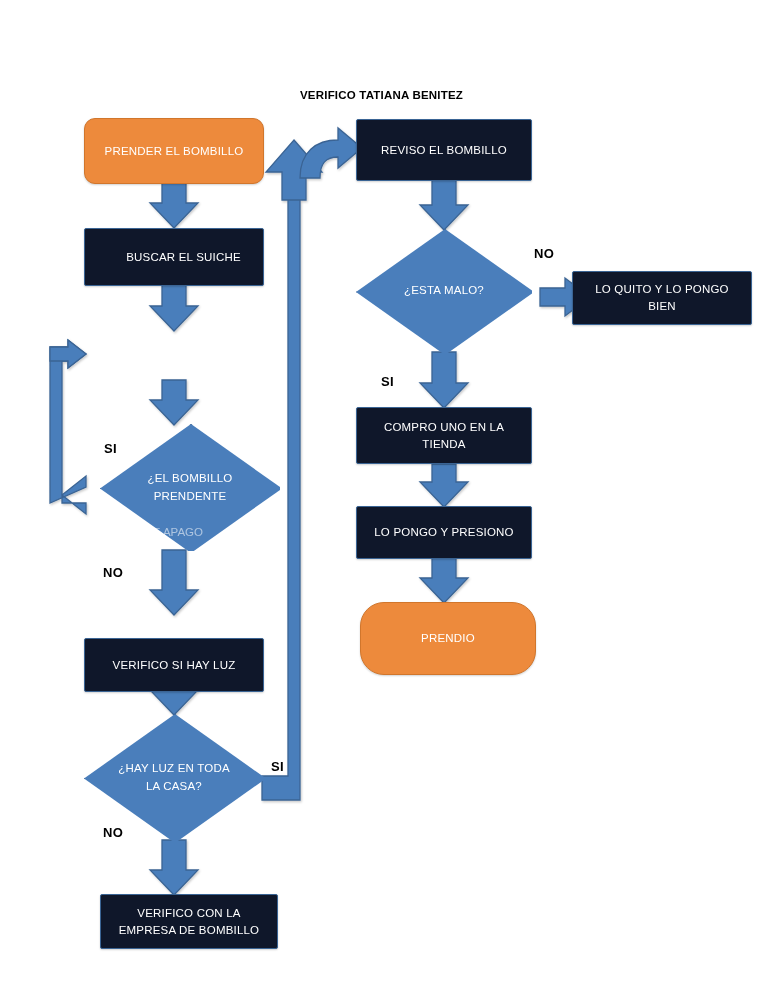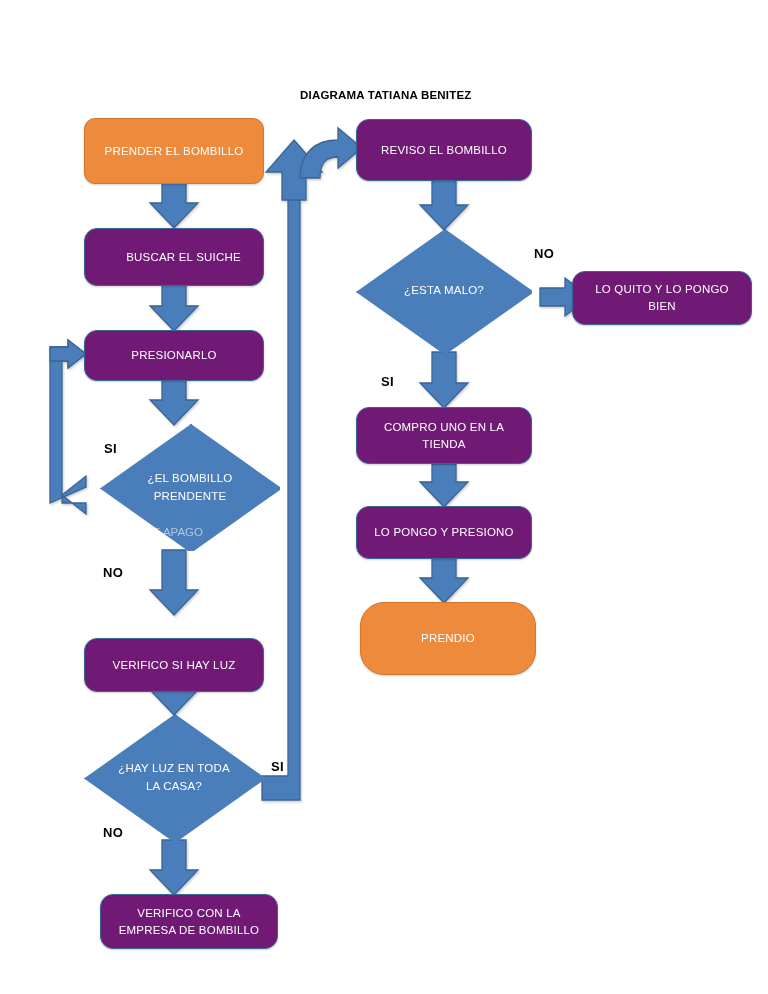--- a/index.html
+++ b/index.html
@@ -33,23 +33,23 @@
     text-align: center;
     color: #ffffff;
     font-size: 11.5px;
     letter-spacing: 0.2px;
     line-height: 1.45;
     z-index: 5;
     padding: 2px 8px;
     overflow: hidden;
   }
   .node.process {
-    background: #701a75;
+    background: #0f172a;
     border: 1.3px solid #3A6494;
-    border-radius: 13px;
+    border-radius: 2px;
     box-shadow: 0 1px 2px rgba(0,0,0,0.18);
   }
   .node.terminator {
     background: #ED8A3C;
     border: 1.3px solid #D1762C;
     border-radius: 11px;
     box-shadow: 0 1px 2px rgba(0,0,0,0.18);
   }
   .node.terminator.pill {
     border-radius: 24px;
@@ -147,33 +147,30 @@
       <polygon points="540,288 565,288 565,278 590,297 565,316 565,306 540,306"></polygon>
 
       <polygon points="432,352 456,352 456,383 468,383 444,408 420,383 432,383"></polygon>
 
       <polygon points="432,464 456,464 456,482 468,482 444,507 420,482 432,482"></polygon>
 
       <polygon points="432,558 456,558 456,578 468,578 444,603 420,578 432,578"></polygon>
     </g>
   </svg>
 
-  <div id="diagram-title" style="left:300px; top:89px;">DIAGRAMA TATIANA BENITEZ</div>
+  <div id="diagram-title" style="left:300px; top:89px;">VERIFICO TATIANA BENITEZ</div>
 
   <div class="node terminator" style="left:84px; top:118px; width:180px; height:66px;">
     <span>PRENDER EL BOMBILLO</span>
   </div>
 
   <div class="node process" style="left:84px; top:228px; width:180px; height:58px;padding-left:27px;">
     <span>BUSCAR EL SUICHE</span>
   </div>
 
-  <div class="node process" style="left:84px; top:330px; width:180px; height:51px;">
-    <span>PRESIONARLO</span>
-  </div>
 
   <div class="node decision" style="left:100px; top:424px; width:180px; height:127px;">
     <span class="decision-shape"></span>
     <span class="dtext">¿EL BOMBILLO PRENDENTE</span>
   </div>
   <div class="clip-line" style="left:84px; top:526px; width:180px; height:13px;">SE APAGO</div>
 
   <div class="node process" style="left:84px; top:614px; width:180px; height:54px;margin-top:24px;">
     <span>VERIFICO SI HAY LUZ</span>
   </div>

